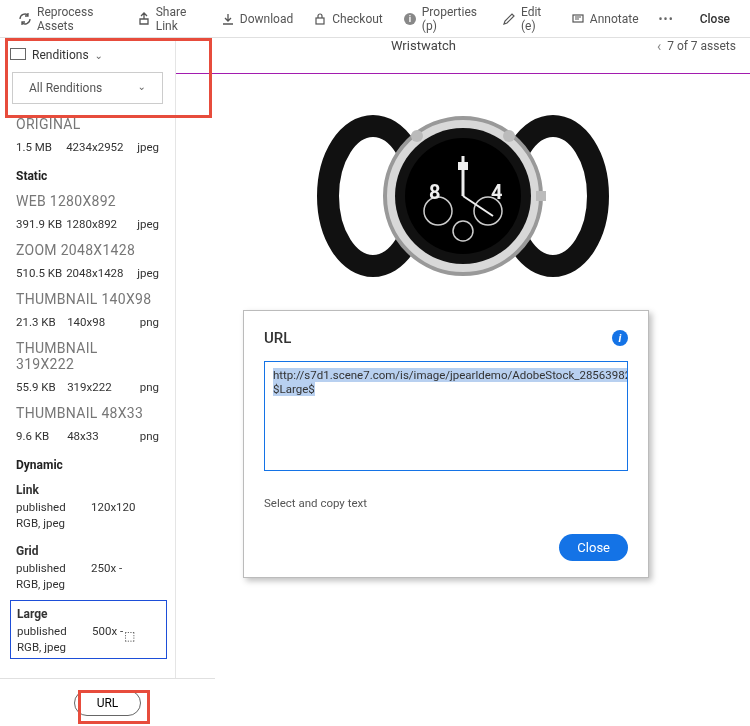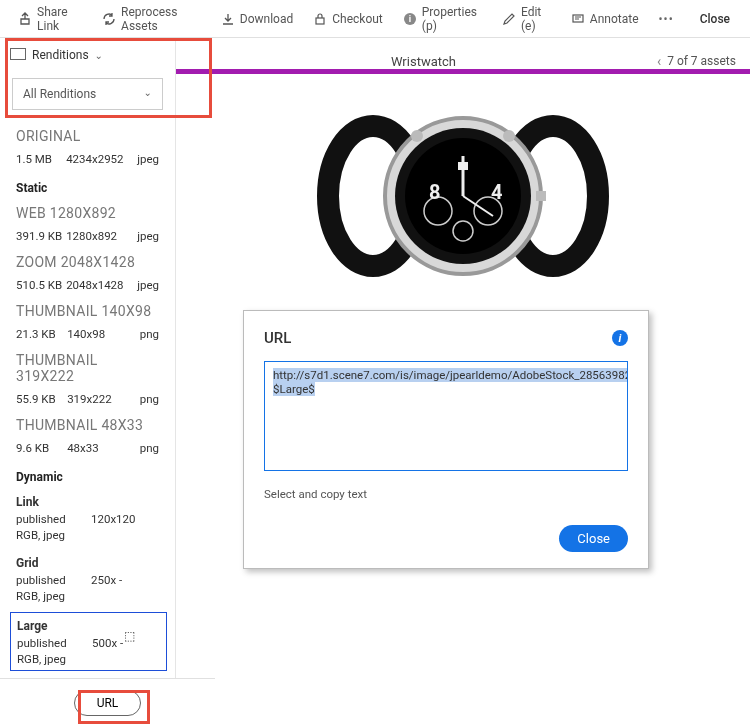--- a/index.html
+++ b/index.html
@@ -10,74 +10,74 @@
 .tool-spacer{flex:1}
 .close-btn{font-weight:500;color:#333;padding:4px 10px;cursor:pointer}
 .more-btn{padding:4px 8px;cursor:pointer;color:#666;letter-spacing:1px}
 .content{display:flex;height:640px}
 .sidebar{width:176px;border-right:1px solid #e5e5e5;display:flex;flex-direction:column}
 .red-hl{position:absolute;left:5px;top:38px;width:207px;height:80px;border:3px solid #e74c3c;pointer-events:none;z-index:5}
 .rend-hdr{display:flex;align-items:center;gap:6px;padding:10px 12px;cursor:pointer}
 .rend-hdr .sq{width:14px;height:10px;border:1px solid #666;position:relative}
 .rend-hdr .sq::before{content:"";position:absolute;left:-3px;top:-3px;width:14px;height:10px;border:1px solid #666;background:#fff}
 .chev{font-size:10px;color:#666}
-.select-row{margin:6px 12px;border:1px solid #ccc;padding:8px 10px;display:flex;justify-content:space-between;align-items:flex-start;cursor:pointer;font-size:12px;color:#555}
+.select-row{margin:0 12px;border:1px solid #ccc;padding:8px 16px;display:flex;justify-content:space-between;align-items:flex-start;cursor:pointer;font-size:12px;color:#555}
 .list{flex:1;overflow:auto;padding:6px 0}
 .grp-lbl{font-size:14px;color:#777;text-transform:uppercase;padding:6px 16px 3px;letter-spacing:.3px}
 .row3{display:flex;padding:5px 16px;font-size:11.5px;color:#333}
 .row3 .c1{width:55px}
 .row3 .c2{width:78px}
 .row3 .c3{flex:1}
 .sect{font-weight:700;font-size:12px;padding:10px 16px 4px;color:#222}
 .dyn-item{padding:4px 16px 6px}
 .dyn-name{font-weight:700;font-size:12px;padding:3px 0 2px}
 .dyn-row{display:flex;font-size:11.5px;padding:1px 0}
 .dyn-row .c1{width:75px}
 .dyn-sel{border:1px solid #1d4ed8;margin:2px 8px 2px 10px;padding:3px 6px}
 .footer{height:48px;border-top:1px solid #e0e0e0;display:flex;align-items:center;justify-content:center;position:absolute;bottom:0;left:0;width:215px;background:#fff}
 .url-btn{border:1px solid #666;border-radius:14px;padding:5px 22px;font-size:12px;cursor:pointer;background:#fff}
 .footer-hl{position:absolute;border:3px solid #e74c3c;pointer-events:none;left:78px;bottom:2px;width:72px;height:34px;z-index:5}
 .main{flex:1;display:flex;flex-direction:column}
-.title-bar{height:36px;display:flex;align-items:flex-end;padding:0 14px;border-bottom:5px solid #a21caf}
+.title-bar{height:36px;display:flex;align-items:flex-start;padding:0 14px;border-bottom:1px solid #a21caf}
 .title-bar .ttl{flex:1;text-align:center;font-size:13px;color:#444}
 .nav-count{display:flex;align-items:center;gap:6px;font-size:12px;color:#555}
 .nav-chev{cursor:pointer;color:#888;font-size:14px}
 .preview{flex:1;display:flex;align-items:flex-start;justify-content:center;padding:12px 0;background:#fff}
 .watch{width:300px;height:220px;position:relative}
 .dialog{position:absolute;left:243px;top:310px;width:406px;background:#fff;border:1px solid #bbb;box-shadow:3px 3px 6px rgba(0,0,0,.25);z-index:20;padding:18px 20px 16px}
 .dlg-hdr{display:flex;justify-content:space-between;align-items:center;margin-bottom:14px}
 .dlg-title{font-size:15px;font-weight:500;color:#333}
 .info-ic{width:16px;height:16px;border-radius:50%;background:#1473e6;color:#fff;display:flex;align-items:center;justify-content:center;font-size:11px;font-weight:700;font-style:italic;cursor:pointer}
 .url-box{border:1px solid #1473e6;padding:6px 8px;height:110px;font-size:11.5px;color:#333;overflow:hidden}
 .url-txt{background:#b8d0f0;display:inline}
-.hint{font-size:11.5px;color:#555;margin-top:16px}
+.hint{font-size:11.5px;color:#555;margin-top:25px}
 .dlg-ftr{display:flex;justify-content:flex-end;margin-top:24px}
 .dlg-close{background:#1473e6;color:#fff;border:none;border-radius:14px;padding:6px 18px;font-size:13px;cursor:pointer}
 svg{display:block}
 .cursor{position:absolute;left:124px;top:629px;z-index:8;font-size:12px;color:#333;pointer-events:none}
 </style>
 </head>
 <body>
 
 <div class="toolbar">
   <div class="tool-btn">
       <span class="ic">
         <svg width="14" height="14" viewBox="0 0 14 14">
+          <path d="M2 7a5 5 0 0 1 8.5-3.5M12 7a5 5 0 0 1-8.5 3.5M10 1v3h-3M4 13v-3h3" stroke="#555" fill="none" stroke-width="1.3"></path>
+        </svg>
+      </span>
+      <span>Reprocess Assets</span>
+    </div>
+  <div class="tool-btn">
+      <span class="ic">
+        <svg width="14" height="14" viewBox="0 0 14 14">
           <path d="M3 12V7h8v5zM7 7V2M4 4l3-3 3 3" stroke="#555" fill="none" stroke-width="1.3"></path>
         </svg>
       </span>
       <span>Share Link</span>
-    </div>
-  <div class="tool-btn">
-      <span class="ic">
-        <svg width="14" height="14" viewBox="0 0 14 14">
-          <path d="M2 7a5 5 0 0 1 8.5-3.5M12 7a5 5 0 0 1-8.5 3.5M10 1v3h-3M4 13v-3h3" stroke="#555" fill="none" stroke-width="1.3"></path>
-        </svg>
-      </span>
-      <span>Reprocess Assets</span>
     </div>
   <div class="tool-btn">
       <span class="ic">
         <svg width="14" height="14" viewBox="0 0 14 14">
           <path d="M2 12h10M7 2v7M4 6l3 3 3-3" stroke="#555" fill="none" stroke-width="1.3"></path>
         </svg>
       </span>
       <span>Download</span>
     </div>
   <div class="tool-btn">

